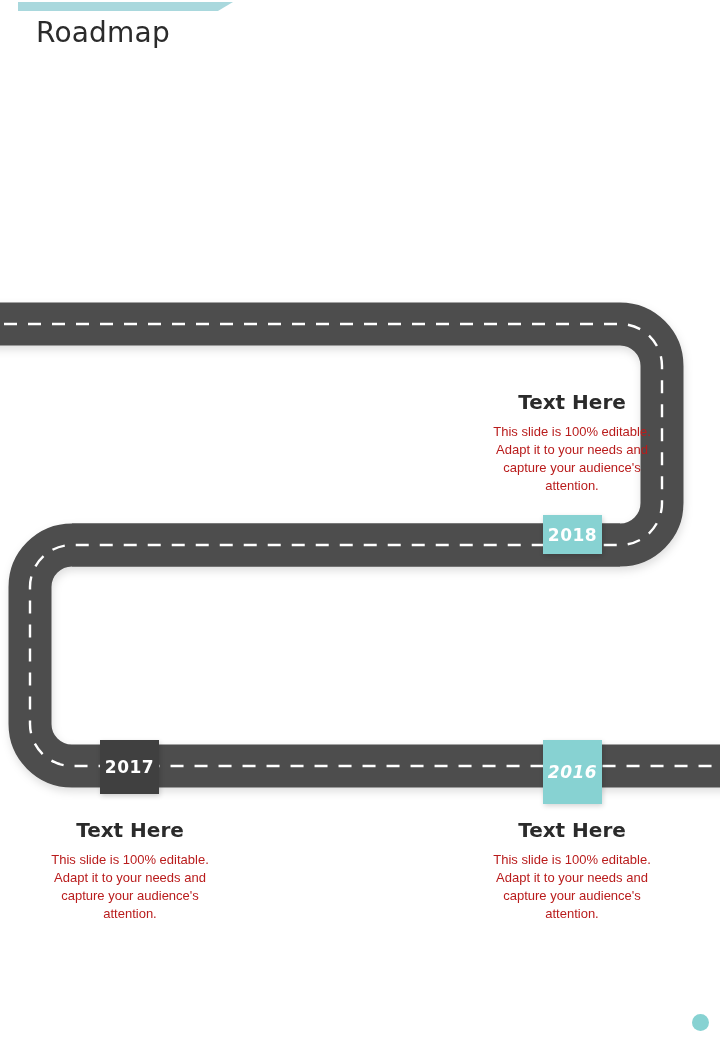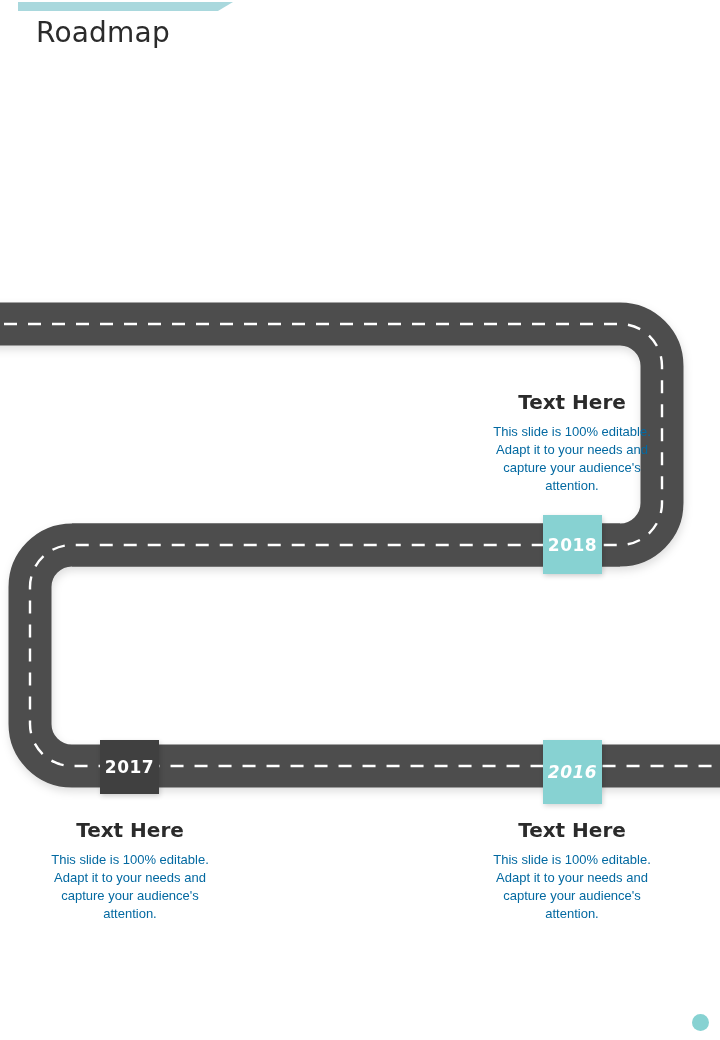--- a/index.html
+++ b/index.html
@@ -59,42 +59,42 @@
     align-items: center;
     justify-content: center;
     color: #ffffff;
     font-size: 17px;
     font-weight: bold;
     font-family: "DejaVu Sans", sans-serif;
     letter-spacing: 0.5px;
     box-shadow: 1px 2px 5px rgba(0,0,0,0.17);
   }
 
-  #badge-2018 { left: 543px; top: 515px; width: 59px; height: 59px; background: #87d2d2; }
+  #badge-2018 { left: 543px; top: 515px; width: 59px; height: 39px; background: #87d2d2; }
   #badge-2017 { left: 100px; top: 740px; width: 59px; height: 54px; background: #404040; }
   #badge-2016 { left: 543px; top: 740px; width: 59px; height: 64px; background: #87d2d2; font-style: italic; }
 
   
   .text-block {
     position: absolute;
     text-align: center;
   }
 
   .tb-title {
     font-size: 20px;
     font-weight: bold;
     color: #2b2b2b;
     font-family: "DejaVu Sans", sans-serif;
     margin-bottom: 9px;
   }
 
   .tb-body {
     font-size: 13px;
     line-height: 18px;
-    color: #0369a1;
+    color: #b91c1c;
     font-family: "Liberation Sans", sans-serif;
   }
 
   #block-2018 { left: 478px; top: 390px; width: 188px; }
   #block-2017 { left:  36px; top: 818px; width: 188px; }
   #block-2016 { left: 478px; top: 818px; width: 188px; }
 
   
   .corner-dot {
     position: absolute;

